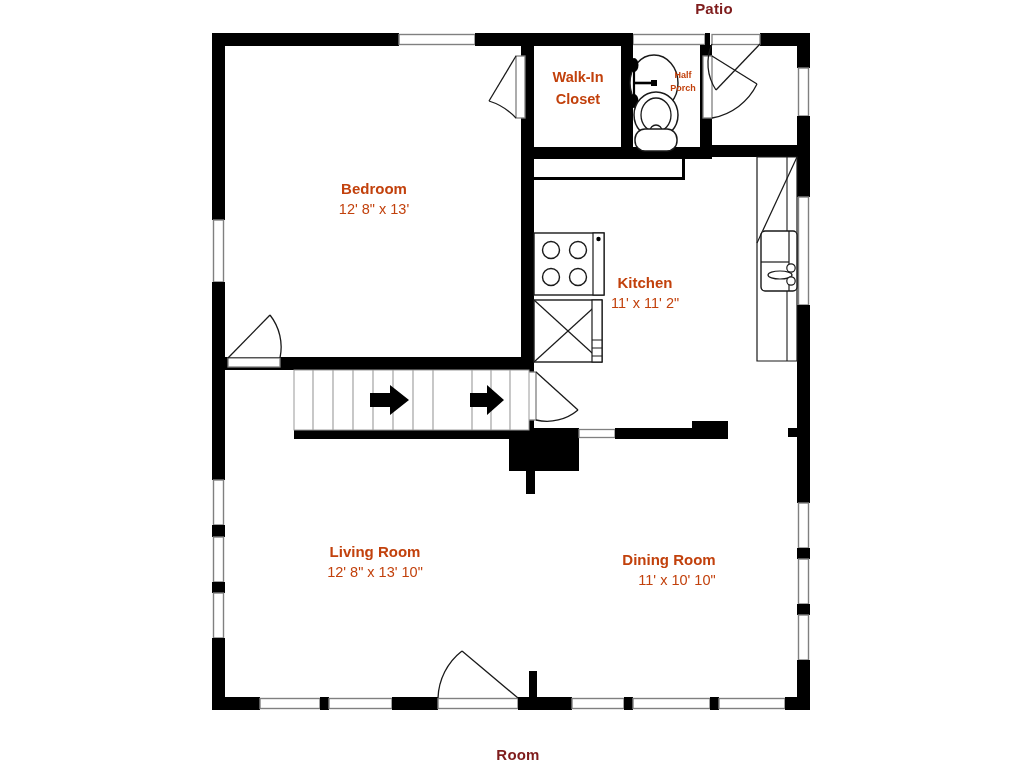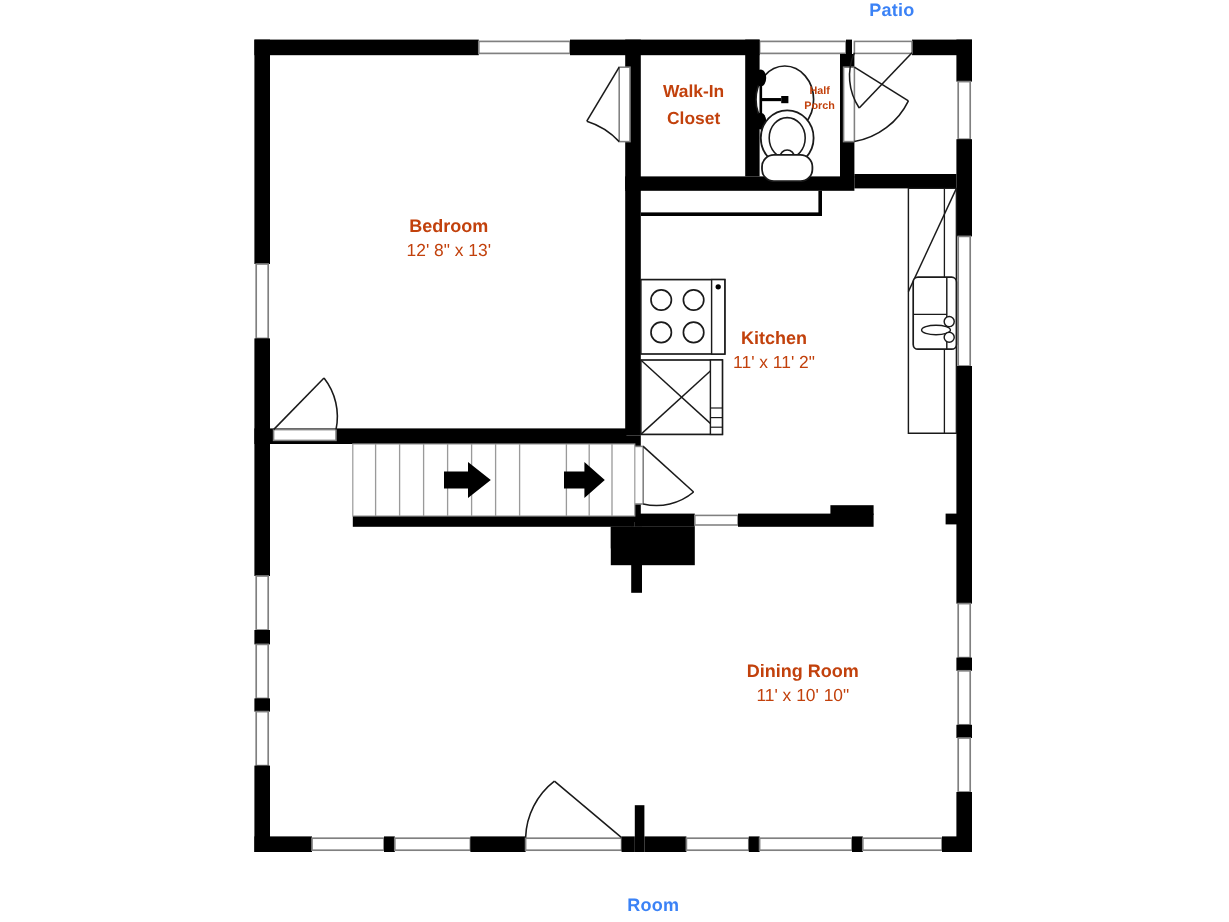--- a/index.html
+++ b/index.html
@@ -28,23 +28,23 @@
     width: 1024px;
     height: 768px;
     display: block;
   }
   .exterior-label {
     position: absolute;
     font-family: "Liberation Sans", sans-serif;
     font-weight: bold;
     font-size: 15px;
     letter-spacing: 0.2px;
-    text-align: right;
+    text-align: center;
     white-space: nowrap;
-    color: #3b82f6;
+    color: #7f1d1d;
   }
   .room-label {
     position: absolute;
     text-align: center;
     white-space: nowrap;
     font-family: "Liberation Sans", sans-serif;
     color: #c2410c;
     transform: translateX(-50%);
   }
   .room-name {
@@ -308,19 +308,23 @@
   <div class="room-label tiny" style="left:683px; top:69px;">
     <span class="room-name">Half</span>
     <span class="room-name">Porch</span>
   </div>
 
   <div class="room-label" style="left:645px; top:272px;">
     <span class="room-name">Kitchen</span>
     <span class="room-dims">11' x 11' 2"</span>
   </div>
 
-
-  <div class="room-label" style="left:669px; top:549px;">
+  <div class="room-label" style="left:375px; top:541px;">
+    <span class="room-name">Living Room</span>
+    <span class="room-dims">12' 8" x 13' 10"</span>
+  </div>
+
+  <div class="room-label" style="left:669px; top:549px;text-align:right;">
     <span class="room-name">Dining Room</span>
     <span class="room-dims">11' x 10' 10"</span>
   </div>
 
 </div>
 
 </body></html>

